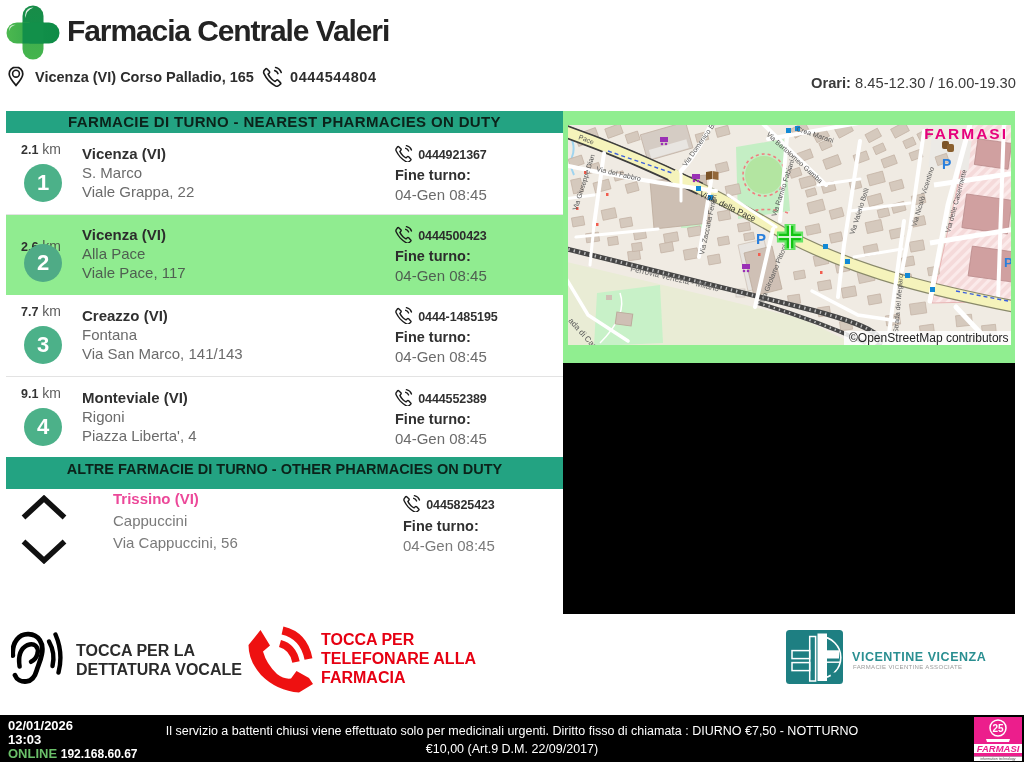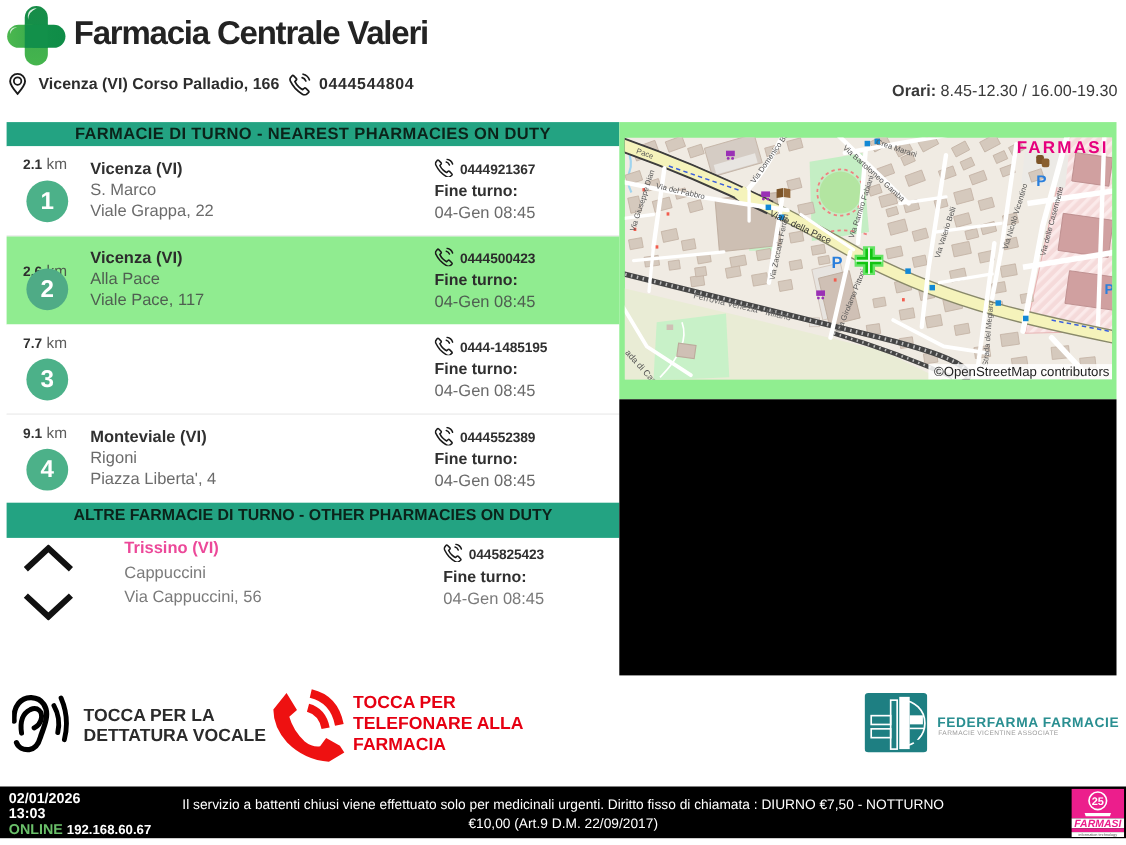--- a/index.html
+++ b/index.html
@@ -32,21 +32,21 @@
   <path d="M4.3 27 Q5.2 22.3 10.5 20.8 Q5.8 20.6 4.5 23.5 Q3.9 25 4.3 27Z" fill="#e8f5ea" opacity="0.85"></path>
 </svg>
 
 <div class="abs" style="left:67px;top:14px;font-size:30px;font-weight:bold;color:#232323;letter-spacing:-1.1px;">Farmacia Centrale Valeri</div>
 
 <svg class="abs" style="left:8px;top:66px" width="16" height="21" viewBox="0 0 16 21">
   <path d="M8 1.2 C4.1 1.2 1.2 4.2 1.2 7.9 C1.2 10.5 3 13.6 8 19.4 C13 13.6 14.8 10.5 14.8 7.9 C14.8 4.2 11.9 1.2 8 1.2Z" fill="none" stroke="#1a1a1a" stroke-width="1.7"></path>
   <circle cx="8" cy="7.7" r="3.4" fill="none" stroke="#1a1a1a" stroke-width="1.6"></circle>
 </svg>
 
-<div class="abs" style="left:35px;top:69px;font-size:14.5px;font-weight:bold;color:#2d2d2d;">Vicenza (VI) Corso Palladio, 166</div>
+<div class="abs" style="left:35px;top:69px;font-size:14.5px;font-weight:bold;color:#2d2d2d;">Vicenza (VI) Corso Palladio, 165</div>
 
 <svg class="abs" style="left:262px;top:66px" width="21" height="21" viewBox="0 0 24 24">
   <path d="M5.5 3.2 L8.3 6 C8.8 6.5 8.8 7.3 8.3 7.9 L7 9.3 C7.8 11 9.2 13.1 11 14.8 C12.6 16.3 14 17.2 15 17.7 L16.5 16.3 C17 15.8 17.9 15.8 18.4 16.3 L21 19 C21.5 19.5 21.5 20.3 21 20.8 L19.6 22 C18.3 23.2 16.3 23.4 14.8 22.4 C12.7 21.1 9.6 18.9 7.3 16.4 C5.1 13.9 3.3 10.9 2.3 8.8 C1.6 7.3 1.9 5.6 3.1 4.5 L4.1 3.3 C4.5 2.8 5.1 2.8 5.5 3.2Z" fill="none" stroke="#1a1a1a" stroke-width="1.8" stroke-linejoin="round"></path>
   <path d="M14.5 5.3 Q17.2 5.9 18.3 8.7" fill="none" stroke="#1a1a1a" stroke-width="1.8" stroke-linecap="round"></path>
   <path d="M15.5 1.7 Q20.5 2.8 22 7.5" fill="none" stroke="#1a1a1a" stroke-width="1.8" stroke-linecap="round"></path>
 </svg>
 
 <div class="abs" style="left:290px;top:69px;font-size:14.5px;font-weight:bold;color:#2d2d2d;letter-spacing:0.6px;">0444544804</div>
 
 <div class="abs" style="left:811px;top:75px;font-size:14.7px;color:#3a3a3a;"><b>Orari:</b> 8.45-12.30 / 16.00-19.30</div>
@@ -82,20 +82,21 @@
           <path d="M14.5 0.9 Q19.5 2 21 6.5" fill="none" stroke="#1a1a1a" stroke-width="1.8" stroke-linecap="round"></path>
         </svg> <span style="font-size:12.5px;letter-spacing:-0.1px;">0444500423</span></span><br><b style="color:#2c2c2c;font-size:14.5px;">Fine turno:</b><br>04-Gen 08:45</div>
 </div>
 
 <div class="abs" style="left:6px;top:295px;width:557px;height:81px;background:#fff;border-bottom:1px solid #e3e3e3;">
 
   <div class="abs" style="left:15px;top:8px;font-size:14px;color:#5d5d5d;"><b style="color:#333;font-size:12.5px;margin-top:47px;">7.7</b> km</div>
 
   <div class="abs" style="left:18px;top:31px;width:38px;height:38px;border-radius:50%;background:#4cb189;color:#fff;font-size:22px;font-weight:bold;text-align:center;line-height:38px;">3</div>
 
+  <div class="abs" style="left:76px;top:11px;font-size:15px;line-height:19px;color:#6b6b6b;"><b style="color:#303030;">Creazzo (VI)</b><br>Fontana<br>Via San Marco, 141/143</div>
 
   <div class="abs" style="left:389px;top:11px;font-size:15px;line-height:19px;color:#6b6b6b;"><span style="color:#303030;font-weight:bold;"><svg width="19" height="17" viewBox="0 0 24 22" style="vertical-align:-3px">
           <path d="M4.5 2.2 L7.3 5 C7.8 5.5 7.8 6.3 7.3 6.9 L6 8.3 C6.8 10 8.2 12.1 10 13.8 C11.6 15.3 13 16.2 14 16.7 L15.5 15.3 C16 14.8 16.9 14.8 17.4 15.3 L20 18 C20.5 18.5 20.5 19.3 20 19.8 L18.6 21 C17.3 22.2 15.3 22.4 13.8 21.4 C11.7 20.1 8.6 17.9 6.3 15.4 C4.1 12.9 2.3 9.9 1.3 7.8 C0.6 6.3 0.9 4.6 2.1 3.5 L3.1 2.3 C3.5 1.8 4.1 1.8 4.5 2.2Z" fill="none" stroke="#1a1a1a" stroke-width="1.8" stroke-linejoin="round"></path>
           <path d="M13.5 4.3 Q16.2 4.9 17.3 7.7" fill="none" stroke="#1a1a1a" stroke-width="1.8" stroke-linecap="round"></path>
           <path d="M14.5 0.9 Q19.5 2 21 6.5" fill="none" stroke="#1a1a1a" stroke-width="1.8" stroke-linecap="round"></path>
         </svg> <span style="font-size:12.5px;letter-spacing:-0.1px;">0444-1485195</span></span><br><b style="color:#303030;font-size:14.5px;">Fine turno:</b><br>04-Gen 08:45</div>
 </div>
 
 <div class="abs" style="left:6px;top:377px;width:557px;height:80px;background:#fff;">
 
@@ -453,21 +454,21 @@
   <rect x="23.7" y="6.5" width="5.9" height="44.5" fill="none" stroke="#fff" stroke-width="1.5"></rect>
   <rect x="6" y="20.6" width="17.7" height="8" fill="none" stroke="#fff" stroke-width="1.5"></rect>
   <rect x="6" y="32.6" width="17.7" height="8" fill="none" stroke="#fff" stroke-width="1.5"></rect>
   <g fill="#1e7f82">
     <path d="M43.5 42.5 L52 42.5 L50.5 46 Q48 48.5 45 46 Z"></path>
     <rect x="46.8" y="38" width="1.6" height="5" transform="rotate(28 47.6 40.5)"></rect>
     <path d="M48 36.5 L51.5 37.5 L48.5 39.5 Z"></path>
   </g>
 </svg>
 
-<div class="abs" style="left:852px;top:650px;font-size:12.5px;letter-spacing:0.55px;color:#2a8f91;font-weight:bold;white-space:nowrap;">FEDERFARMA FARMACIE</div>
+<div class="abs" style="left:852px;top:650px;font-size:12.5px;letter-spacing:0.55px;color:#2a8f91;font-weight:bold;white-space:nowrap;">VICENTINE VICENZA</div>
 
 <div class="abs" style="left:853px;top:664px;font-size:6px;letter-spacing:0.35px;color:#9a9a9a;white-space:nowrap;">FARMACIE VICENTINE ASSOCIATE</div>
 
 <div class="abs" style="left:0;top:715px;width:1024px;height:47px;background:#000;"></div>
 
 <div class="abs" style="left:8px;top:719px;font-size:13px;font-weight:bold;color:#fff;line-height:14px;">02/01/2026<br>13:03<br><span style="color:#6abf69;">ONLINE</span> <span style="font-size:12px;">192.168.60.67</span></div>
 
 <div class="abs" style="left:162px;top:722px;width:700px;font-size:12.5px;color:#fff;text-align:center;line-height:18px;">Il servizio a battenti chiusi viene effettuato solo per medicinali urgenti. Diritto fisso di chiamata : DIURNO €7,50 - NOTTURNO<br>€10,00 (Art.9 D.M. 22/09/2017)</div>
 
 <svg class="abs" style="left:974px;top:717px" width="48" height="44" viewBox="0 0 48 44">

